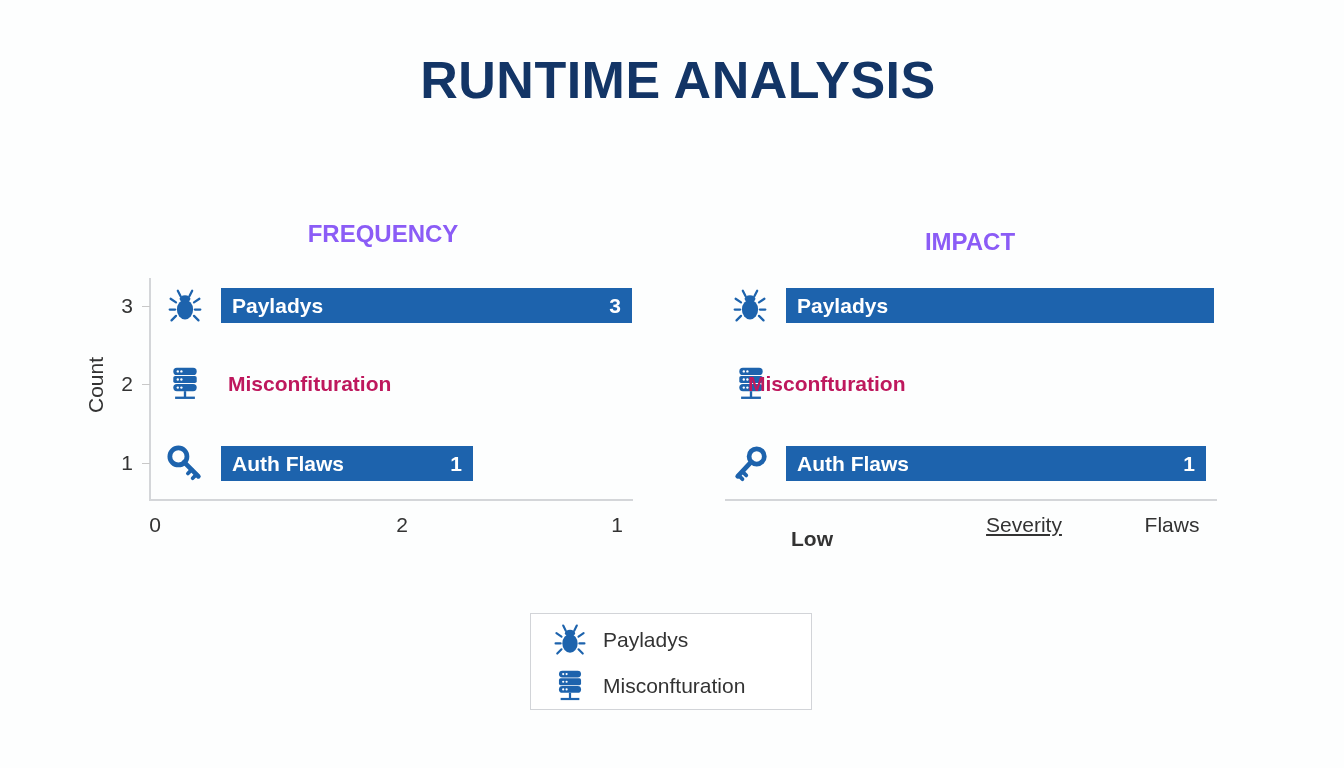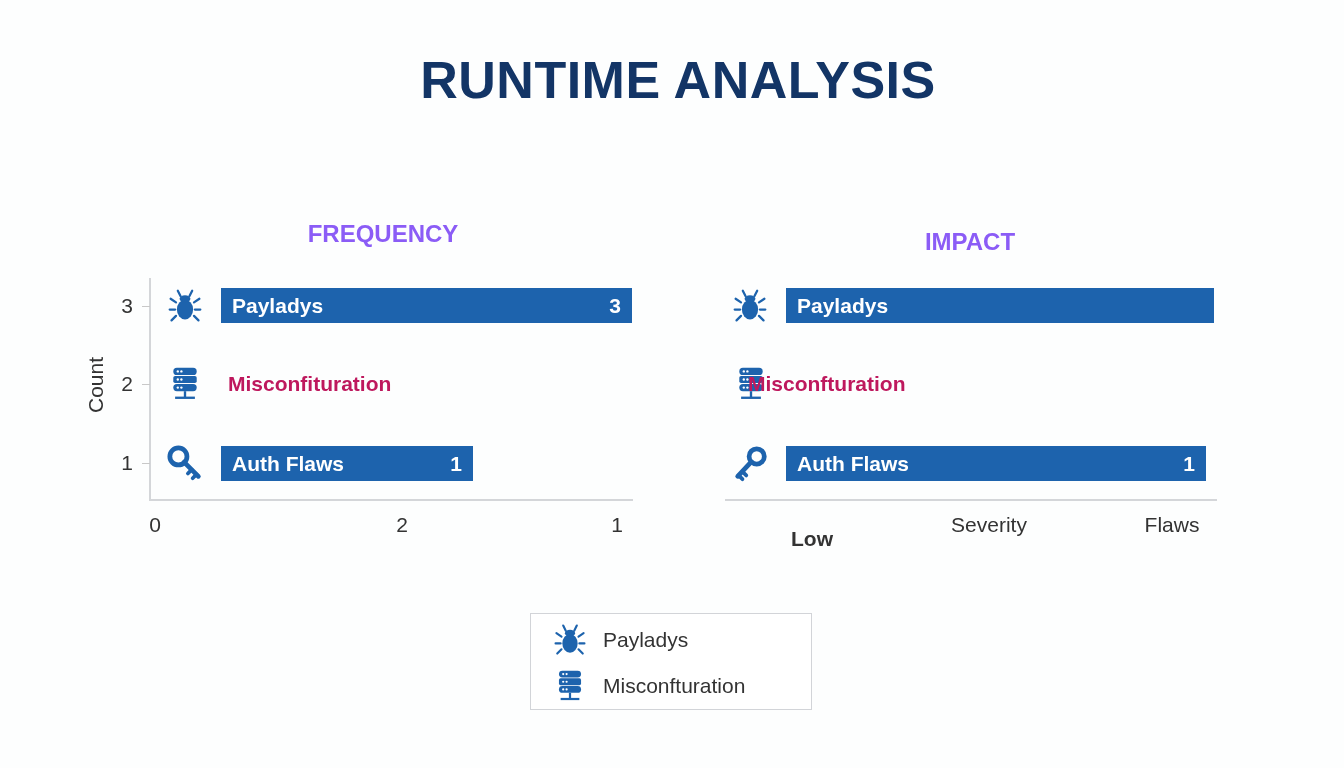--- a/index.html
+++ b/index.html
@@ -159,21 +159,21 @@
   <svg width="38" height="38">
       <use href="#sym-key-b"></use>
     </svg>
 </div>
 <div class="abs bar" style="left:786px; top:446px; width:420px;">
   <span>Auth Flaws</span>
   <span>1</span>
 </div>
 
 <div class="abs tick-label" style="left:772px; width:80px; top:527px;font-weight:bold;">Low</div>
-<div class="abs tick-label" style="left:934px; width:110px; top:513px;">Severity</div>
+<div class="abs tick-label" style="left:969px; width:110px; top:513px;text-decoration:underline;">Severity</div>
 <div class="abs tick-label" style="left:1132px; width:80px; top:513px;">Flaws</div>
 
 <div class="abs legend">
   <div class="legend-item" style="top:9px;">
     <span class="icon">
       <svg width="34" height="34">
           <use href="#sym-bug"></use>
         </svg>
     </span>
     <span class="legend-label">Payladys</span>

